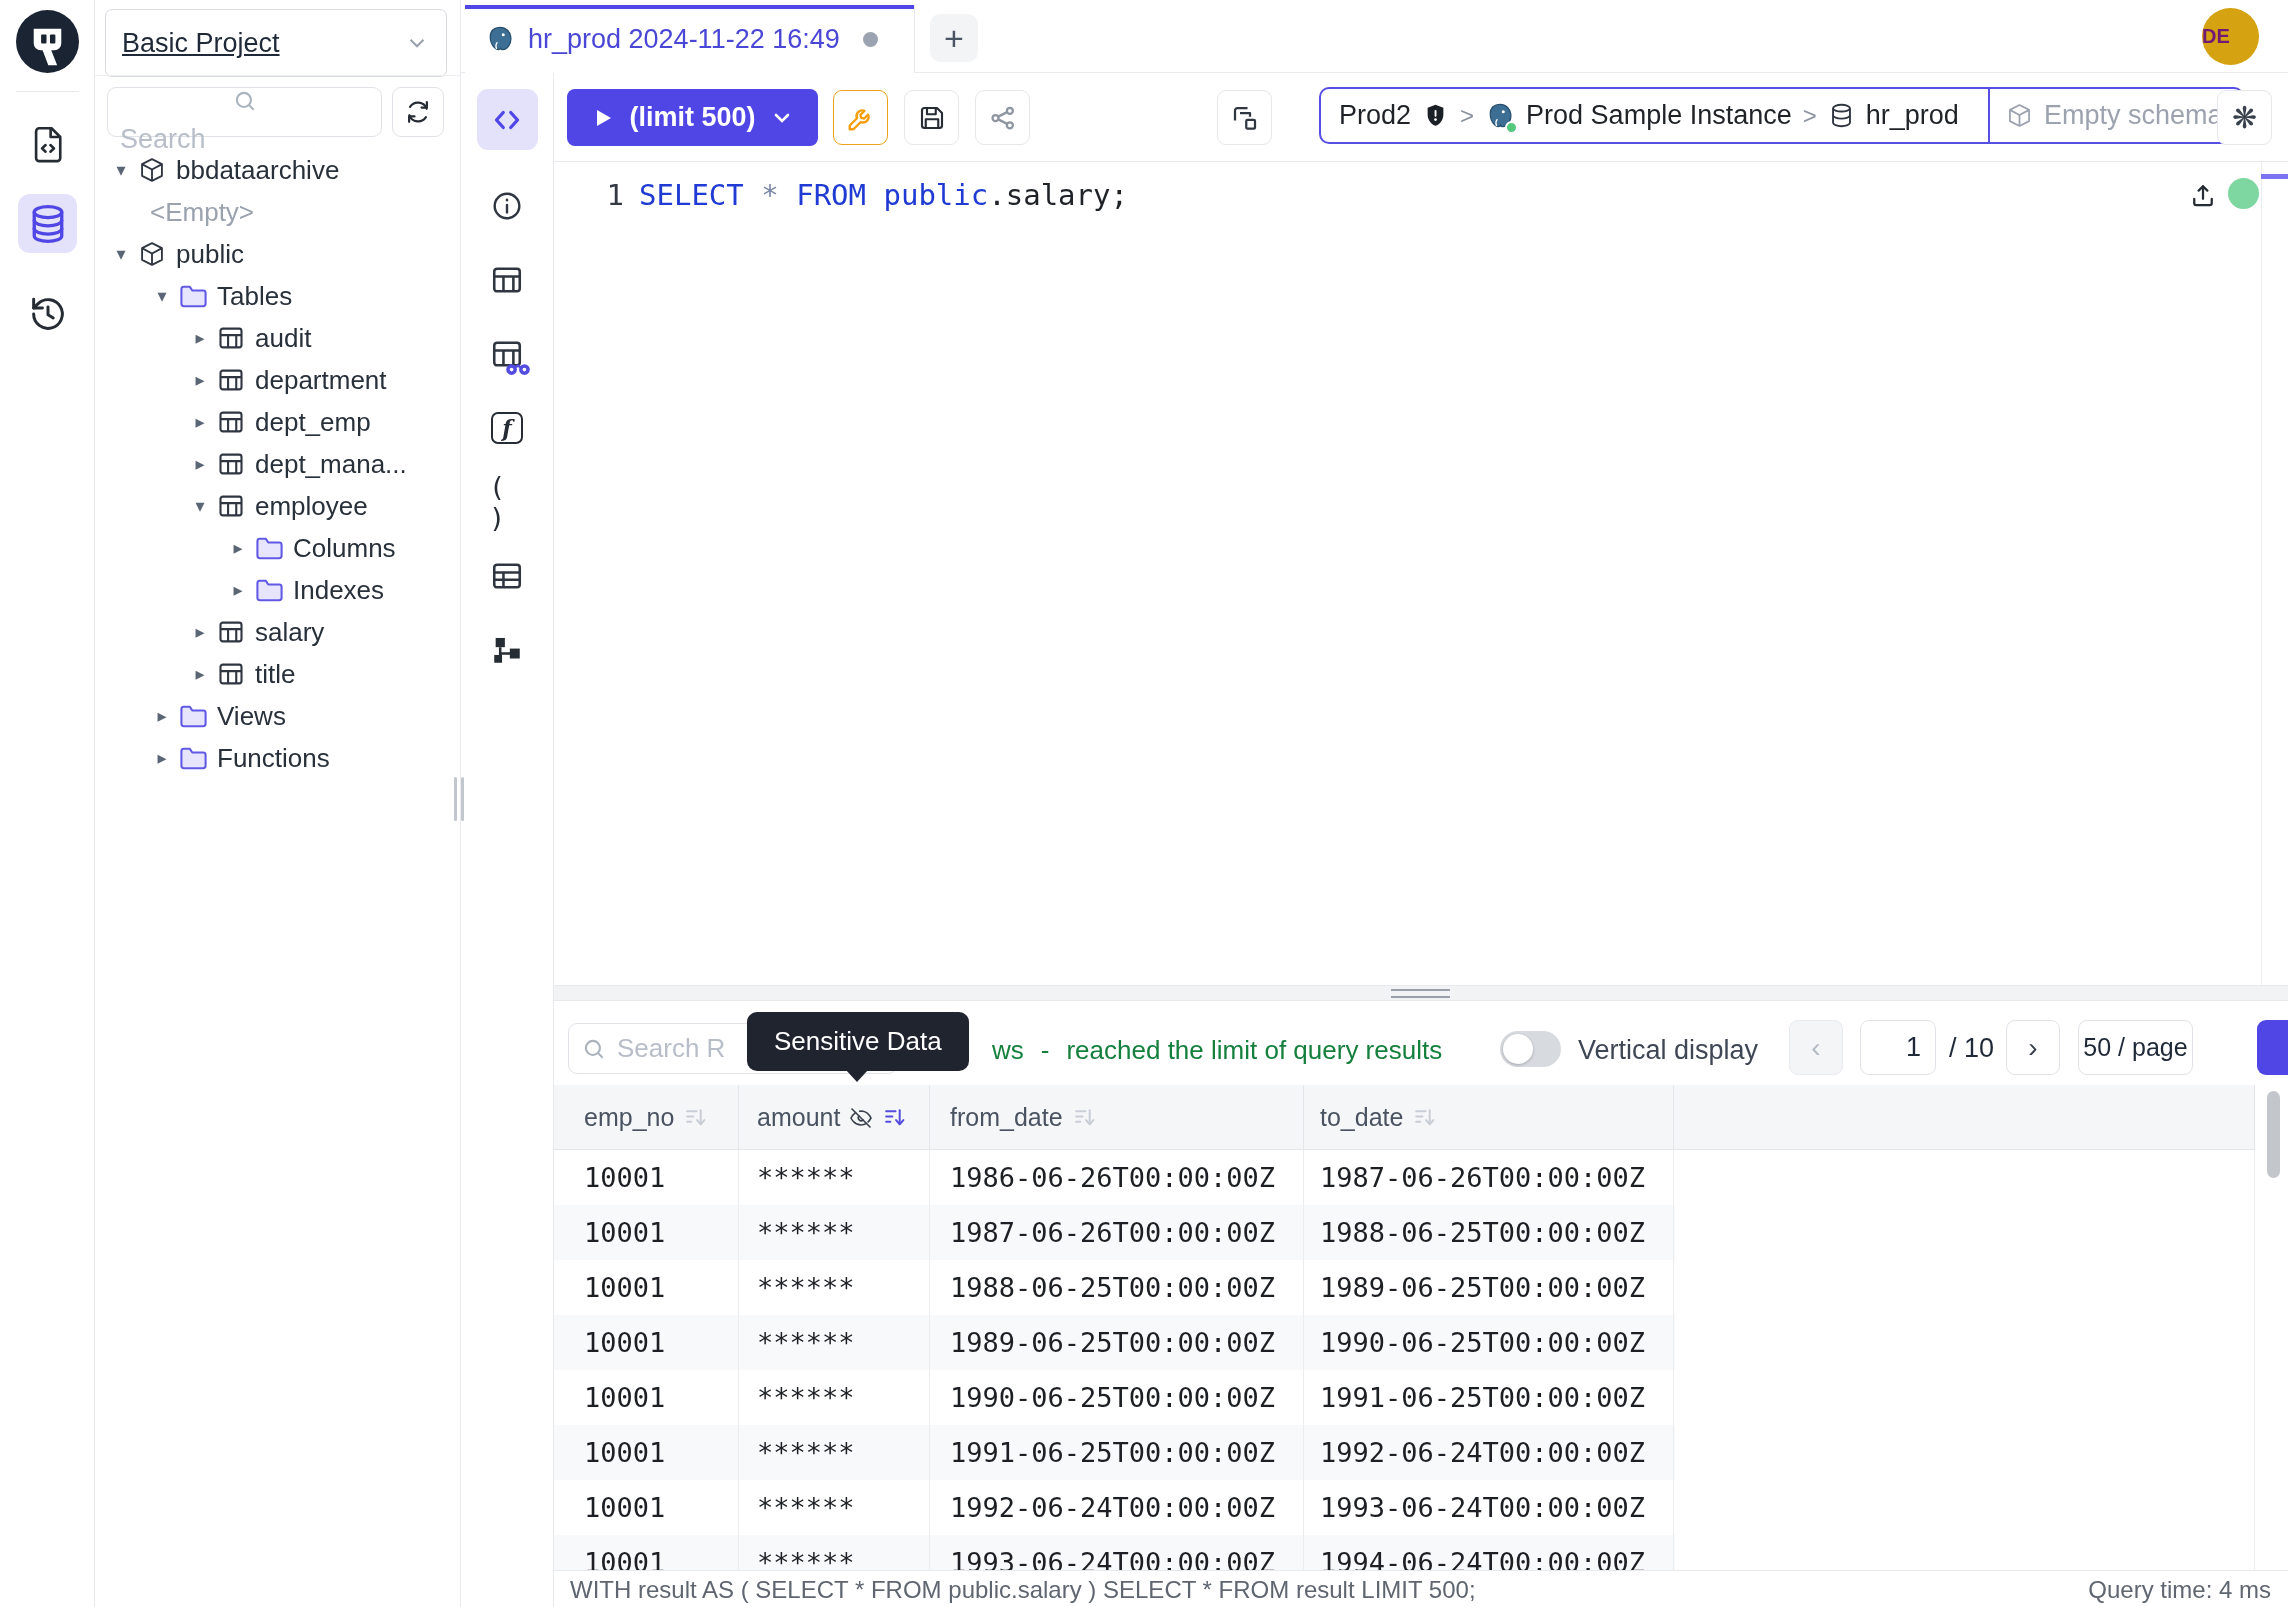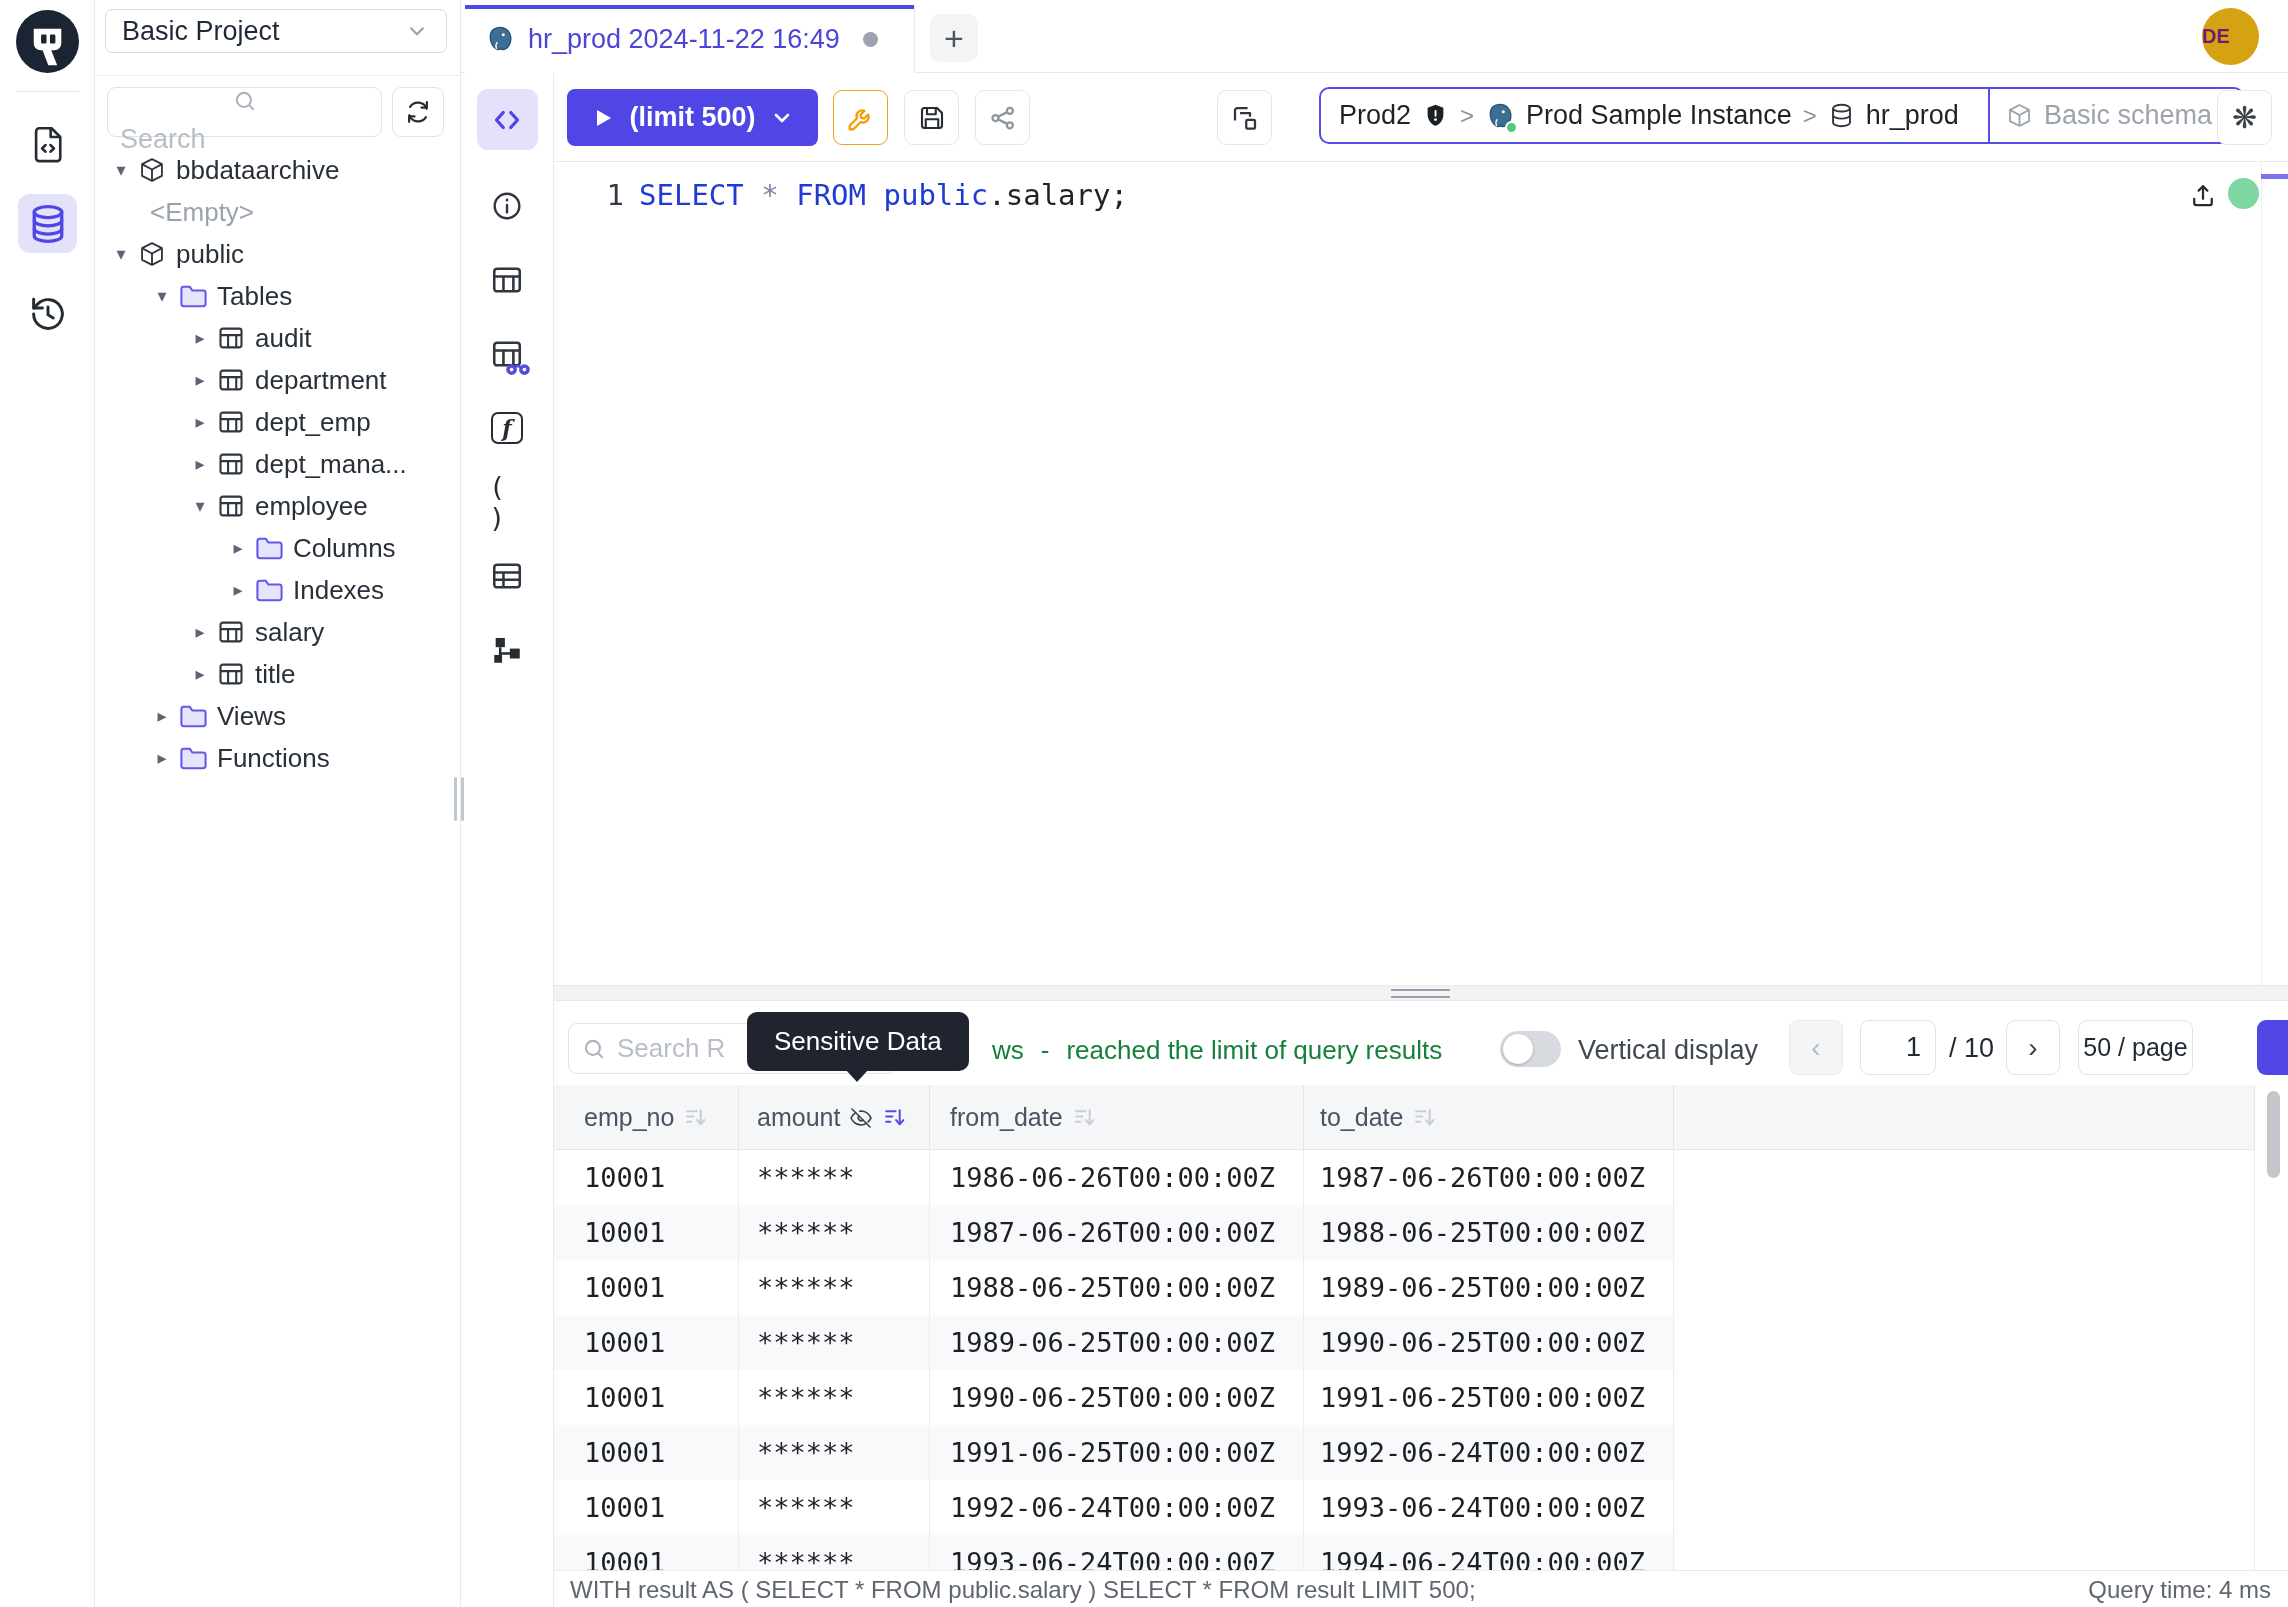--- a/index.html
+++ b/index.html
@@ -9,21 +9,21 @@
 
   
   .rail { position:absolute; left:0; top:0; width:95px; height:100%; background:#fff; border-right:1px solid #e8eaed; z-index:30; }
   .logo { position:absolute; left:16px; top:10px; width:63px; height:63px; }
   .rail-hr { position:absolute; left:16px; top:91px; width:63px; border-top:1px solid #e5e7eb; }
   .rail-btn { position:absolute; left:18px; width:59px; height:59px; border-radius:12px; display:flex; align-items:center; justify-content:center; }
   .rail-btn.active { background:#e4e1fb; }
 
   
   .sidebar { position:absolute; left:95px; top:0; width:366px; height:100%; background:#fff; border-right:1px solid #e8eaed; z-index:20; }
-  .proj-select { position:absolute; left:10px; top:9px; width:342px; height:44px; border:1px solid #d8dbe0; border-radius:7px; display:flex; align-items:center; padding:0 16px; font-size:27px; color:#1f2937; background:#fff; }
+  .proj-select { position:absolute; left:10px; top:9px; width:342px; height:68px; border:1px solid #d8dbe0; border-radius:7px; display:flex; align-items:center; padding:0 16px; font-size:27px; color:#1f2937; background:#fff;text-decoration:underline; }
   .proj-select .grow { flex:1; }
   .sb-hr { position:absolute; left:0; top:75px; width:100%; border-top:1px solid #eceef0; }
   .search-wrap { position:absolute; left:12px; top:87px; width:275px; height:50px; border:1px solid #dfe2e6; border-radius:9px; display:flex; align-items:center; gap:10px; padding:0 12px; background:#fff;flex-direction:column; }
   .search-wrap input { border:0; outline:0; width:100%; font-size:27px; font-family:"Liberation Sans",sans-serif; color:#1f2937; background:transparent; }
   .search-wrap input::placeholder { color:#b8bec8; }
   .refresh-btn { position:absolute; left:297px; top:87px; width:52px; height:50px; border:1px solid #dfe2e6; border-radius:9px; display:flex; align-items:center; justify-content:center; background:#fff; }
   .tree { position:absolute; left:0; top:149px; width:100%; }
   .trow { height:42px; display:flex; align-items:center; font-size:26px; color:#28303a; cursor:default; }
   .caret { width:24px; text-align:center; font-size:18px; color:#5b6675; margin-right:4px; flex:0 0 auto; }
   .ticon { width:30px; height:30px; margin-right:9px; flex:0 0 auto; display:flex; align-items:center; justify-content:center; position:relative; }
@@ -483,21 +483,21 @@
           <span>hr_prod</span>
         </div>
         <div class="crumb-right">
           <span>
               <svg viewBox="0 0 24 24" width="27" height="27" fill="none" stroke="#9ca3af" stroke-width="1.6" stroke-linejoin="round">
                 <path d="M12 2.7 20.5 7v10L12 21.3 3.5 17V7z"></path>
                 <path d="M3.8 7.2 12 11.6l8.2-4.4"></path>
                 <path d="M12 11.6V21"></path>
               </svg>
             </span>
-          <span>Basic schema</span>
+          <span>Empty schema</span>
         </div>
       </div>
       <div class="tool-btn ai-btn">❋</div>
     </div>
 
     <div class="editor">
       <div class="lineno">1</div>
       <div class="codeline"><span class="tk-kw">SELECT</span><span> </span><span class="tk-star">*</span><span> </span><span class="tk-kw">FROM</span><span> </span><span class="tk-id">public</span><span class="tk-plain">.</span><span class="tk-plain">salary;</span></div>
       <div class="upload-icn">
         <svg viewBox="0 0 24 24" width="30" height="30" fill="none" stroke="#262c33" stroke-width="1.8" stroke-linecap="round" stroke-linejoin="round">

